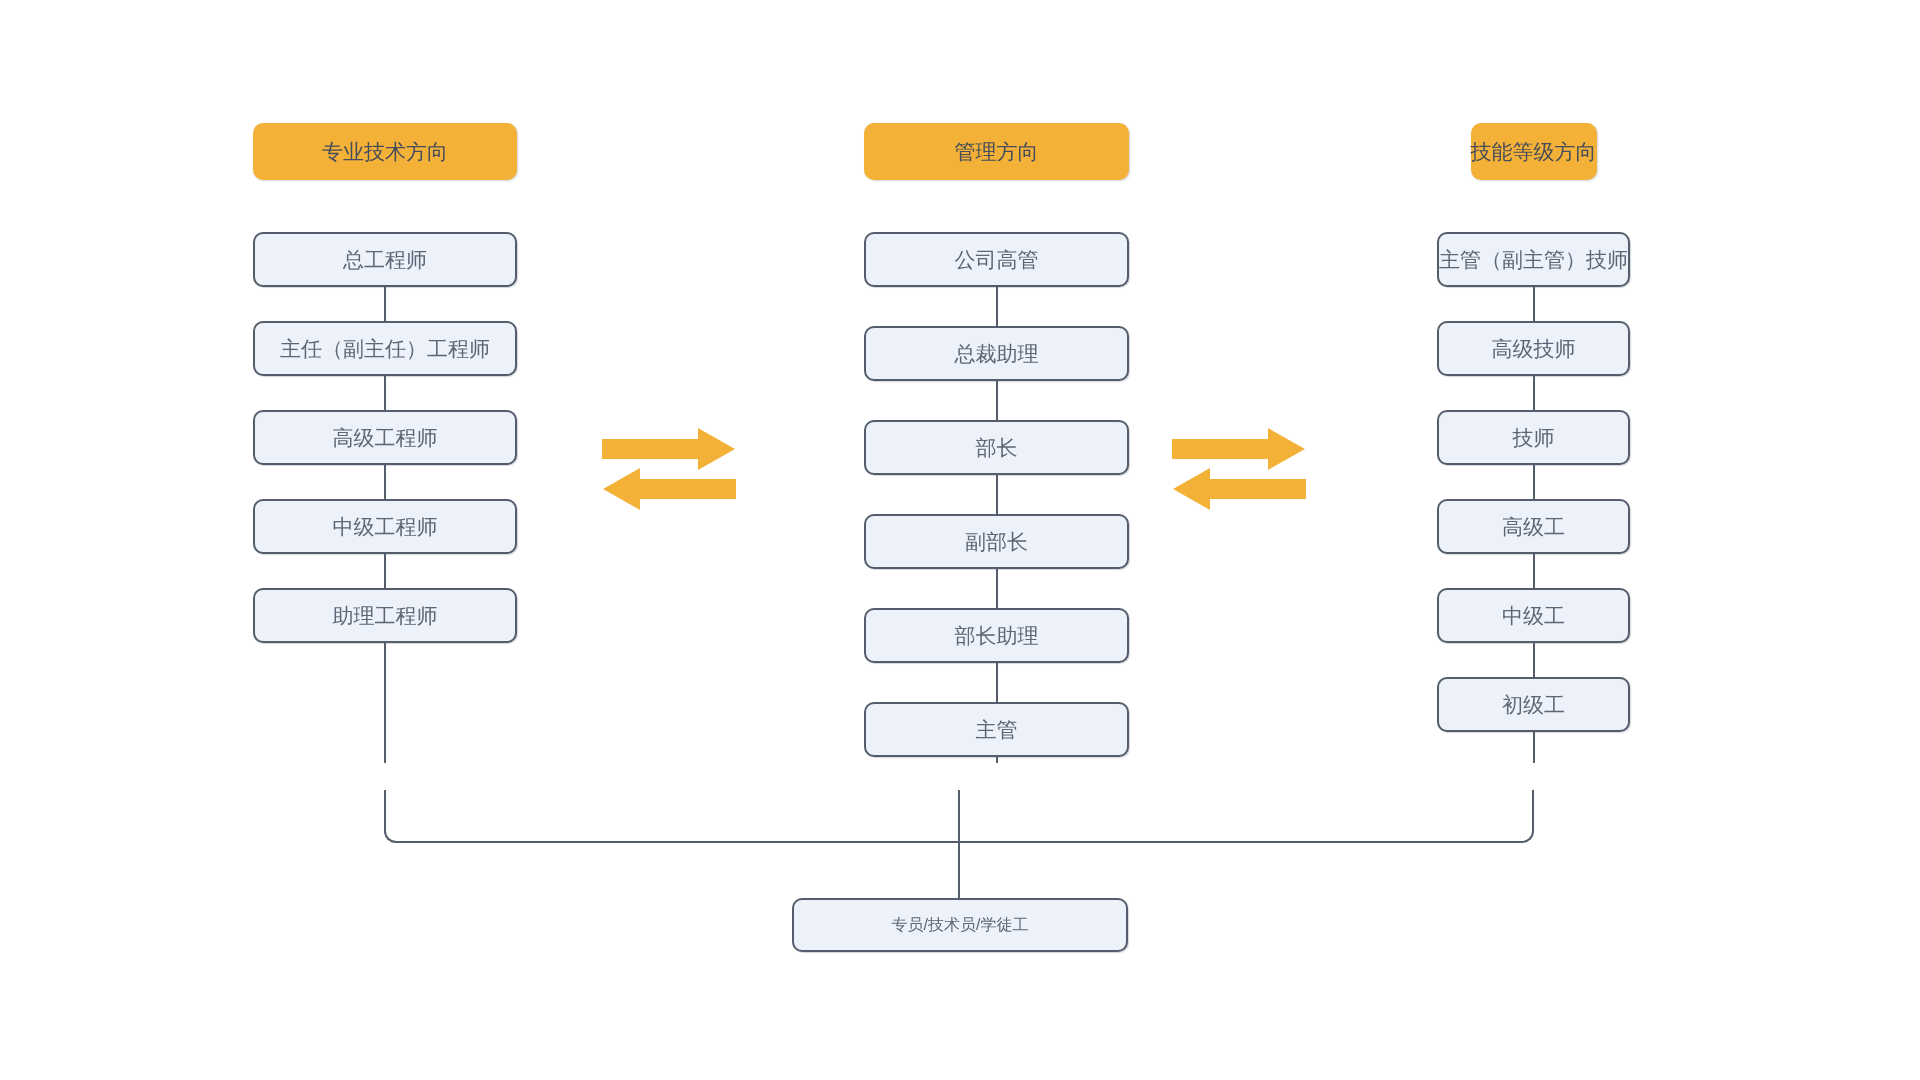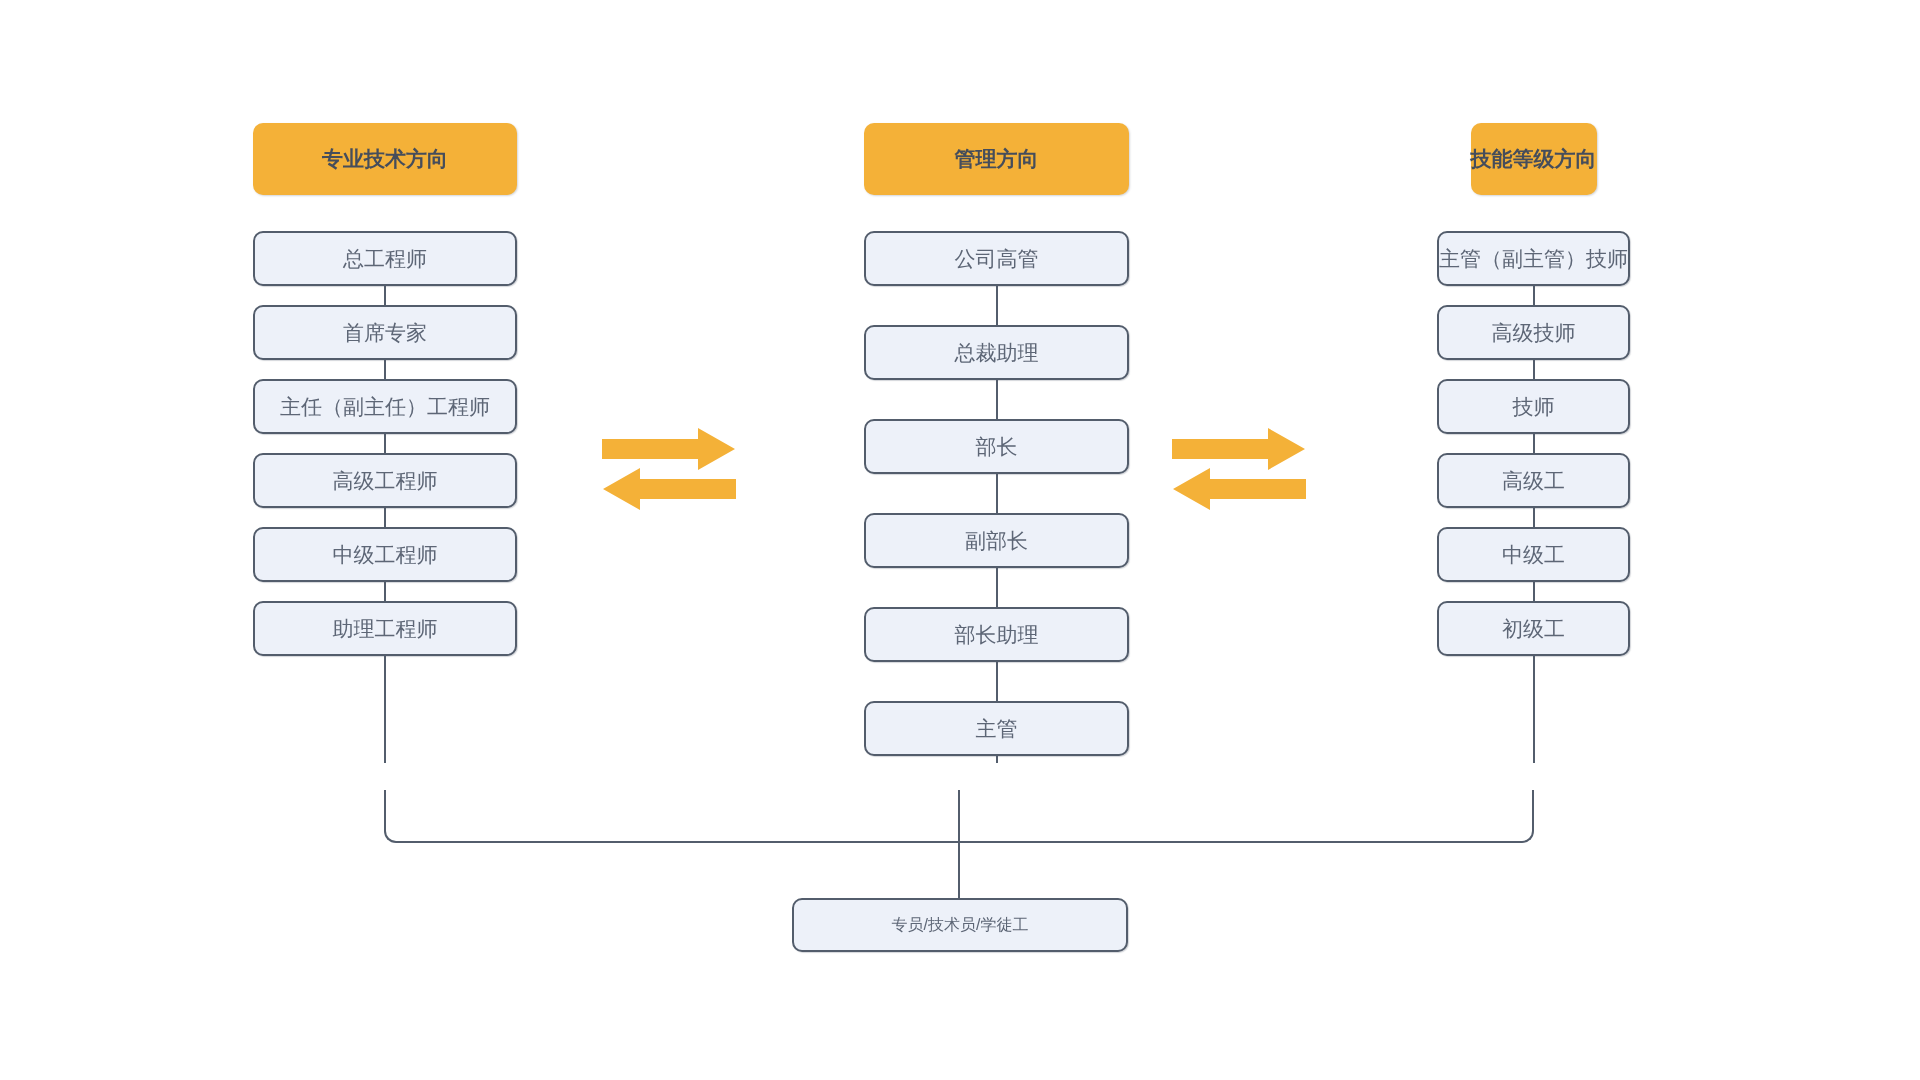--- a/index.html
+++ b/index.html
@@ -13,27 +13,27 @@
   *{margin:0;padding:0;box-sizing:border-box;}
   html,body{width:1920px;height:1080px;background:var(--background);
     font-family:"Liberation Sans",sans-serif;overflow:hidden;}
   .page{position:relative;width:1920px;height:1080px;background:var(--background);}
 
   .column{position:absolute;top:123px;display:flex;flex-direction:column;}
   .col1{left:253px;width:264px;}
   .col2{left:864px;width:265px;}
   .col3{left:1402px;width:263px;align-items:center;}
 
-  .header{height:72px;margin-bottom:36px;border-radius:10px;background:var(--accent);
+  .header{height:57px;margin-bottom:52px;border-radius:10px;background:var(--accent);
     display:flex;align-items:center;justify-content:center;
-    font-weight:bold;font-size:21px;color:var(--header-text);
+    font-weight:normal;font-size:21px;color:var(--header-text);
     box-shadow:1px 1px 2px rgba(83,93,108,0.25);position:relative;z-index:1;}
 
   .nodes{display:flex;flex-direction:column;position:relative;z-index:1;}
-  .col1 .nodes,.col3 .nodes{row-gap:19px;}
+  .col1 .nodes,.col3 .nodes{row-gap:34px;}
   .col2 .nodes{row-gap:39px;}
 
   .node{height:55px;border:2px solid var(--node-border);border-radius:10px;
     background:var(--node-fill);display:flex;align-items:center;justify-content:center;
     font-size:21px;color:var(--node-text);
     box-shadow:1px 1px 1px rgba(83,93,108,0.25);}
 
   .vline{position:absolute;left:calc(50% - 1px);top:139px;width:2px;height:501px;
     background:var(--node-border);z-index:0;}
 
@@ -58,21 +58,20 @@
 </head>
 <body>
 
 <div class="page">
 
   <div class="column col1">
     <div class="header">专业技术方向</div>
     <div class="vline"></div>
     <div class="nodes">
       <div class="node">总工程师</div>
-      <div class="node">首席专家</div>
       <div class="node">主任（副主任）工程师</div>
       <div class="node">高级工程师</div>
       <div class="node">中级工程师</div>
       <div class="node">助理工程师</div>
     </div>
   </div>
 
   <div class="column col2">
     <div class="header">管理方向</div>
     <div class="vline"></div>

